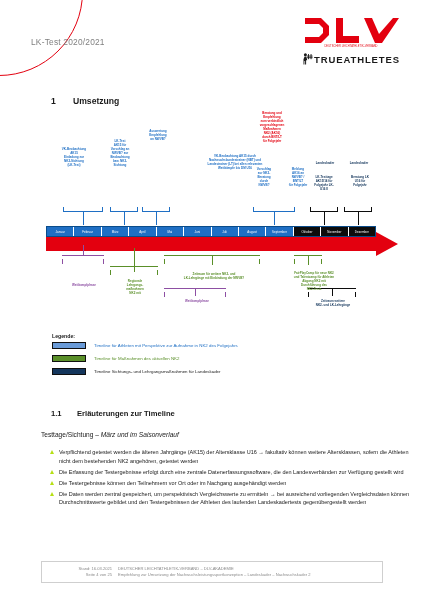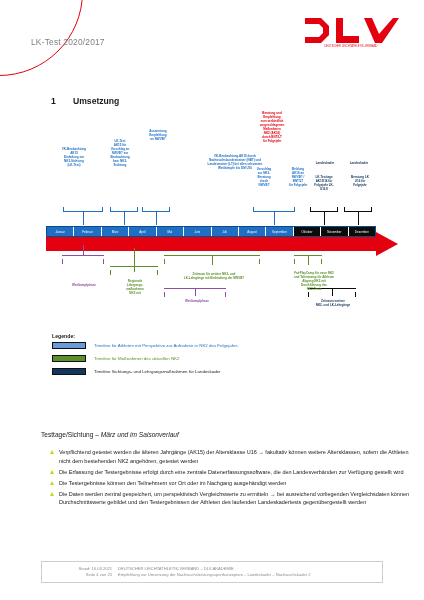--- a/index.html
+++ b/index.html
@@ -183,34 +183,47 @@
   .fcol1 { width: 76px; text-align: right; padding-right: 6px; }
   .fcol2 { flex: 1; }
 </style>
 </head>
 <body>
 
 <div id="page">
 
   <div class="corner-arc"></div>
 
-  <div class="doc-tag">LK-Test 2020/2017</div>
+  <div class="doc-tag">LK-Test 2020/2021</div>
 
   <div class="logo-wrap">
     <svg class="logo-dlv" width="96" height="27" viewBox="0 0 96 27">
       <g fill="#e3000f">
 
         <path d="M2,1 L18,1 L26,9 L26,18 L18,26 L2,26 L2,20 L16,20 L20,16 L20,11 L16,7 L2,7 Z"></path>
 
         <path d="M33,1 L40,1 L40,19 L56,19 L56,26 L33,26 Z"></path>
 
         <path d="M61,1 L69,1 L76,17 L90,1 L96,1 L79,26 L72,26 Z"></path>
       </g>
     </svg>
     <div class="logo-sub">DEUTSCHER LEICHTATHLETIK-VERBAND</div>
+    <div class="logo-ta">
+      <svg width="11" height="12" viewBox="0 0 11 12">
+        <g fill="#1a1a1a">
+          <circle cx="3.4" cy="1.7" r="1.5"></circle>
+          <path d="M2.6 3.6 L4.4 3.6 L5.2 7.2 L4.1 7.2 L4.1 11.6 L3.1 11.6 L3.1 8.0 L2.4 8.0 L2.4 11.6 L1.5 11.6 L1.5 6.2 Z"></path>
+          <rect x="5.0" y="2.6" width="5.6" height="0.9"></rect>
+          <rect x="5.0" y="4.3" width="5.6" height="0.9"></rect>
+          <rect x="6.0" y="1.0" width="0.9" height="5.2"></rect>
+          <rect x="8.6" y="1.0" width="0.9" height="5.2"></rect>
+        </g>
+      </svg>
+      <span class="ta-text">TRUEATHLETES</span>
+    </div>
   </div>
 
   <div class="h1" style="left:51px; top:96px;">
     <span class="num">1</span><span>Umsetzung</span>
   </div>
 
   <div id="timeline">
 
     <div class="lbl blue" style="left:52px; top:148px; width:44px;">VK-Beobachtung
 AK15
@@ -404,20 +417,23 @@
   <div class="legend-row" style="top:355px;">
     <div class="swatch" style="background:#5a8f29;"></div>
     <div class="legend-text" style="color:#5a8f29;">Timeline für Maßnahmen des aktuellen NK2</div>
   </div>
 
   <div class="legend-row" style="top:368px;">
     <div class="swatch" style="background:#14365c;"></div>
     <div class="legend-text" style="color:#1a1a1a;">Timeline Sichtungs- und Lehrgangsmaßnahmen für Landeskader</div>
   </div>
 
+  <div class="h2" style="left:51px; top:409px;">
+    <span class="num">1.1</span><span>Erläuterungen zur Timeline</span>
+  </div>
 
   <div class="subhead" style="left:41px; top:431px;">
     <span>Testtage/Sichtung – </span><i>März und im Saisonverlauf</i>
   </div>
 
   <div class="bullets">
     <div class="bullet">
       <div class="tri"></div>
       <div class="btxt">Verpflichtend getestet werden die älteren Jahrgänge (AK15) der Altersklasse U16 → fakultativ können weitere Altersklassen, sofern die Athleten nicht dem bestehenden NK2 angehören, getestet werden</div>
     </div>

